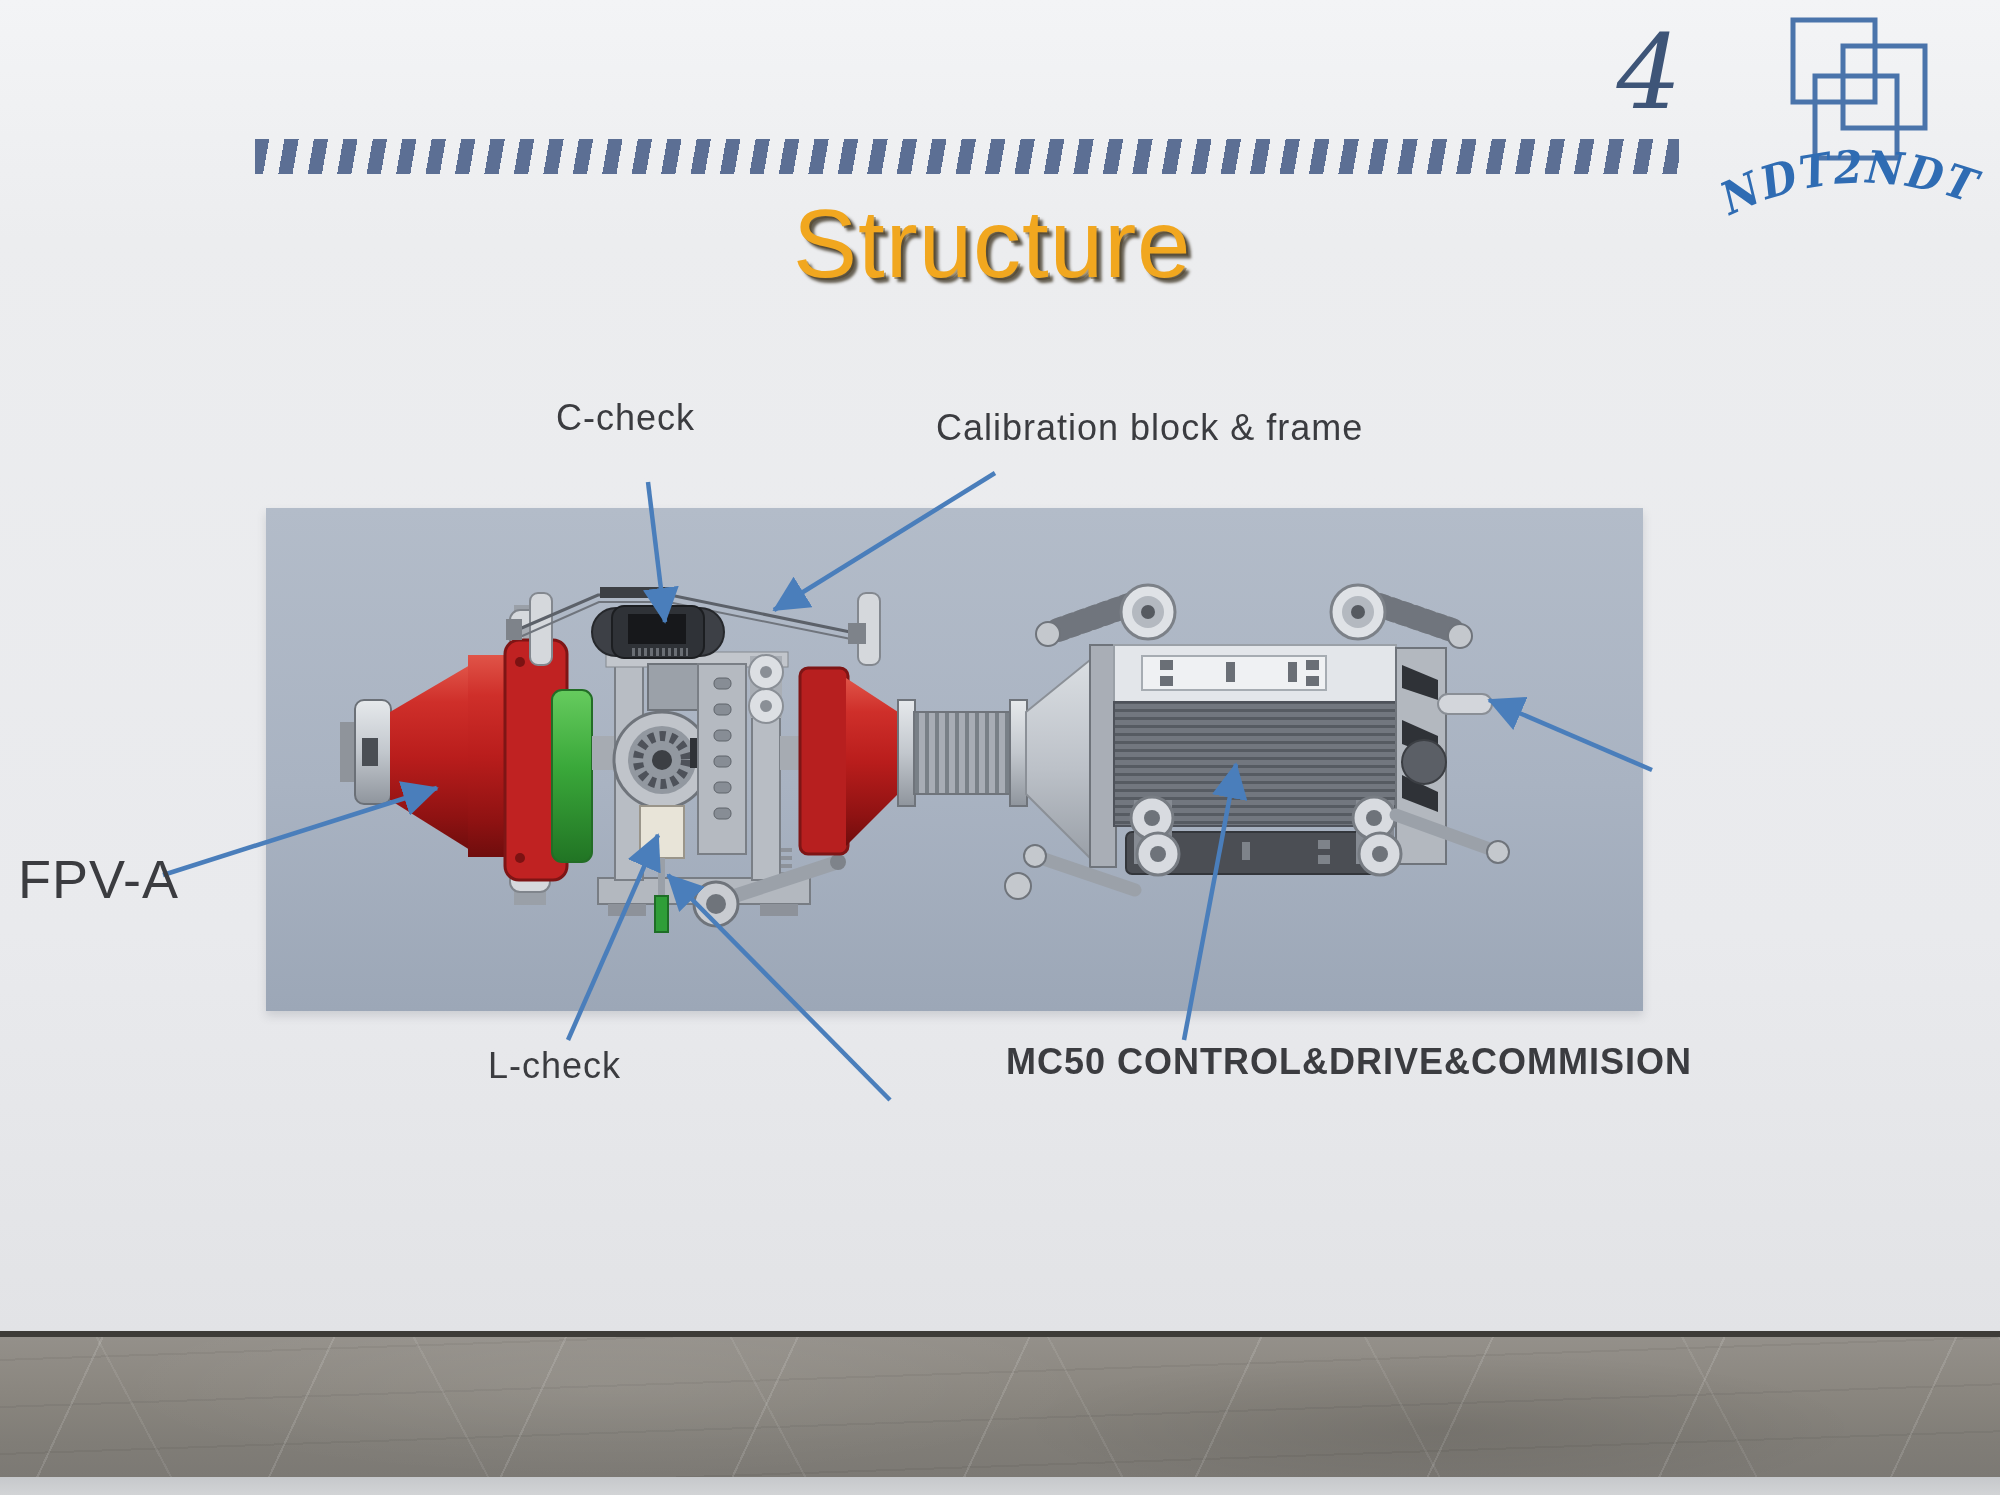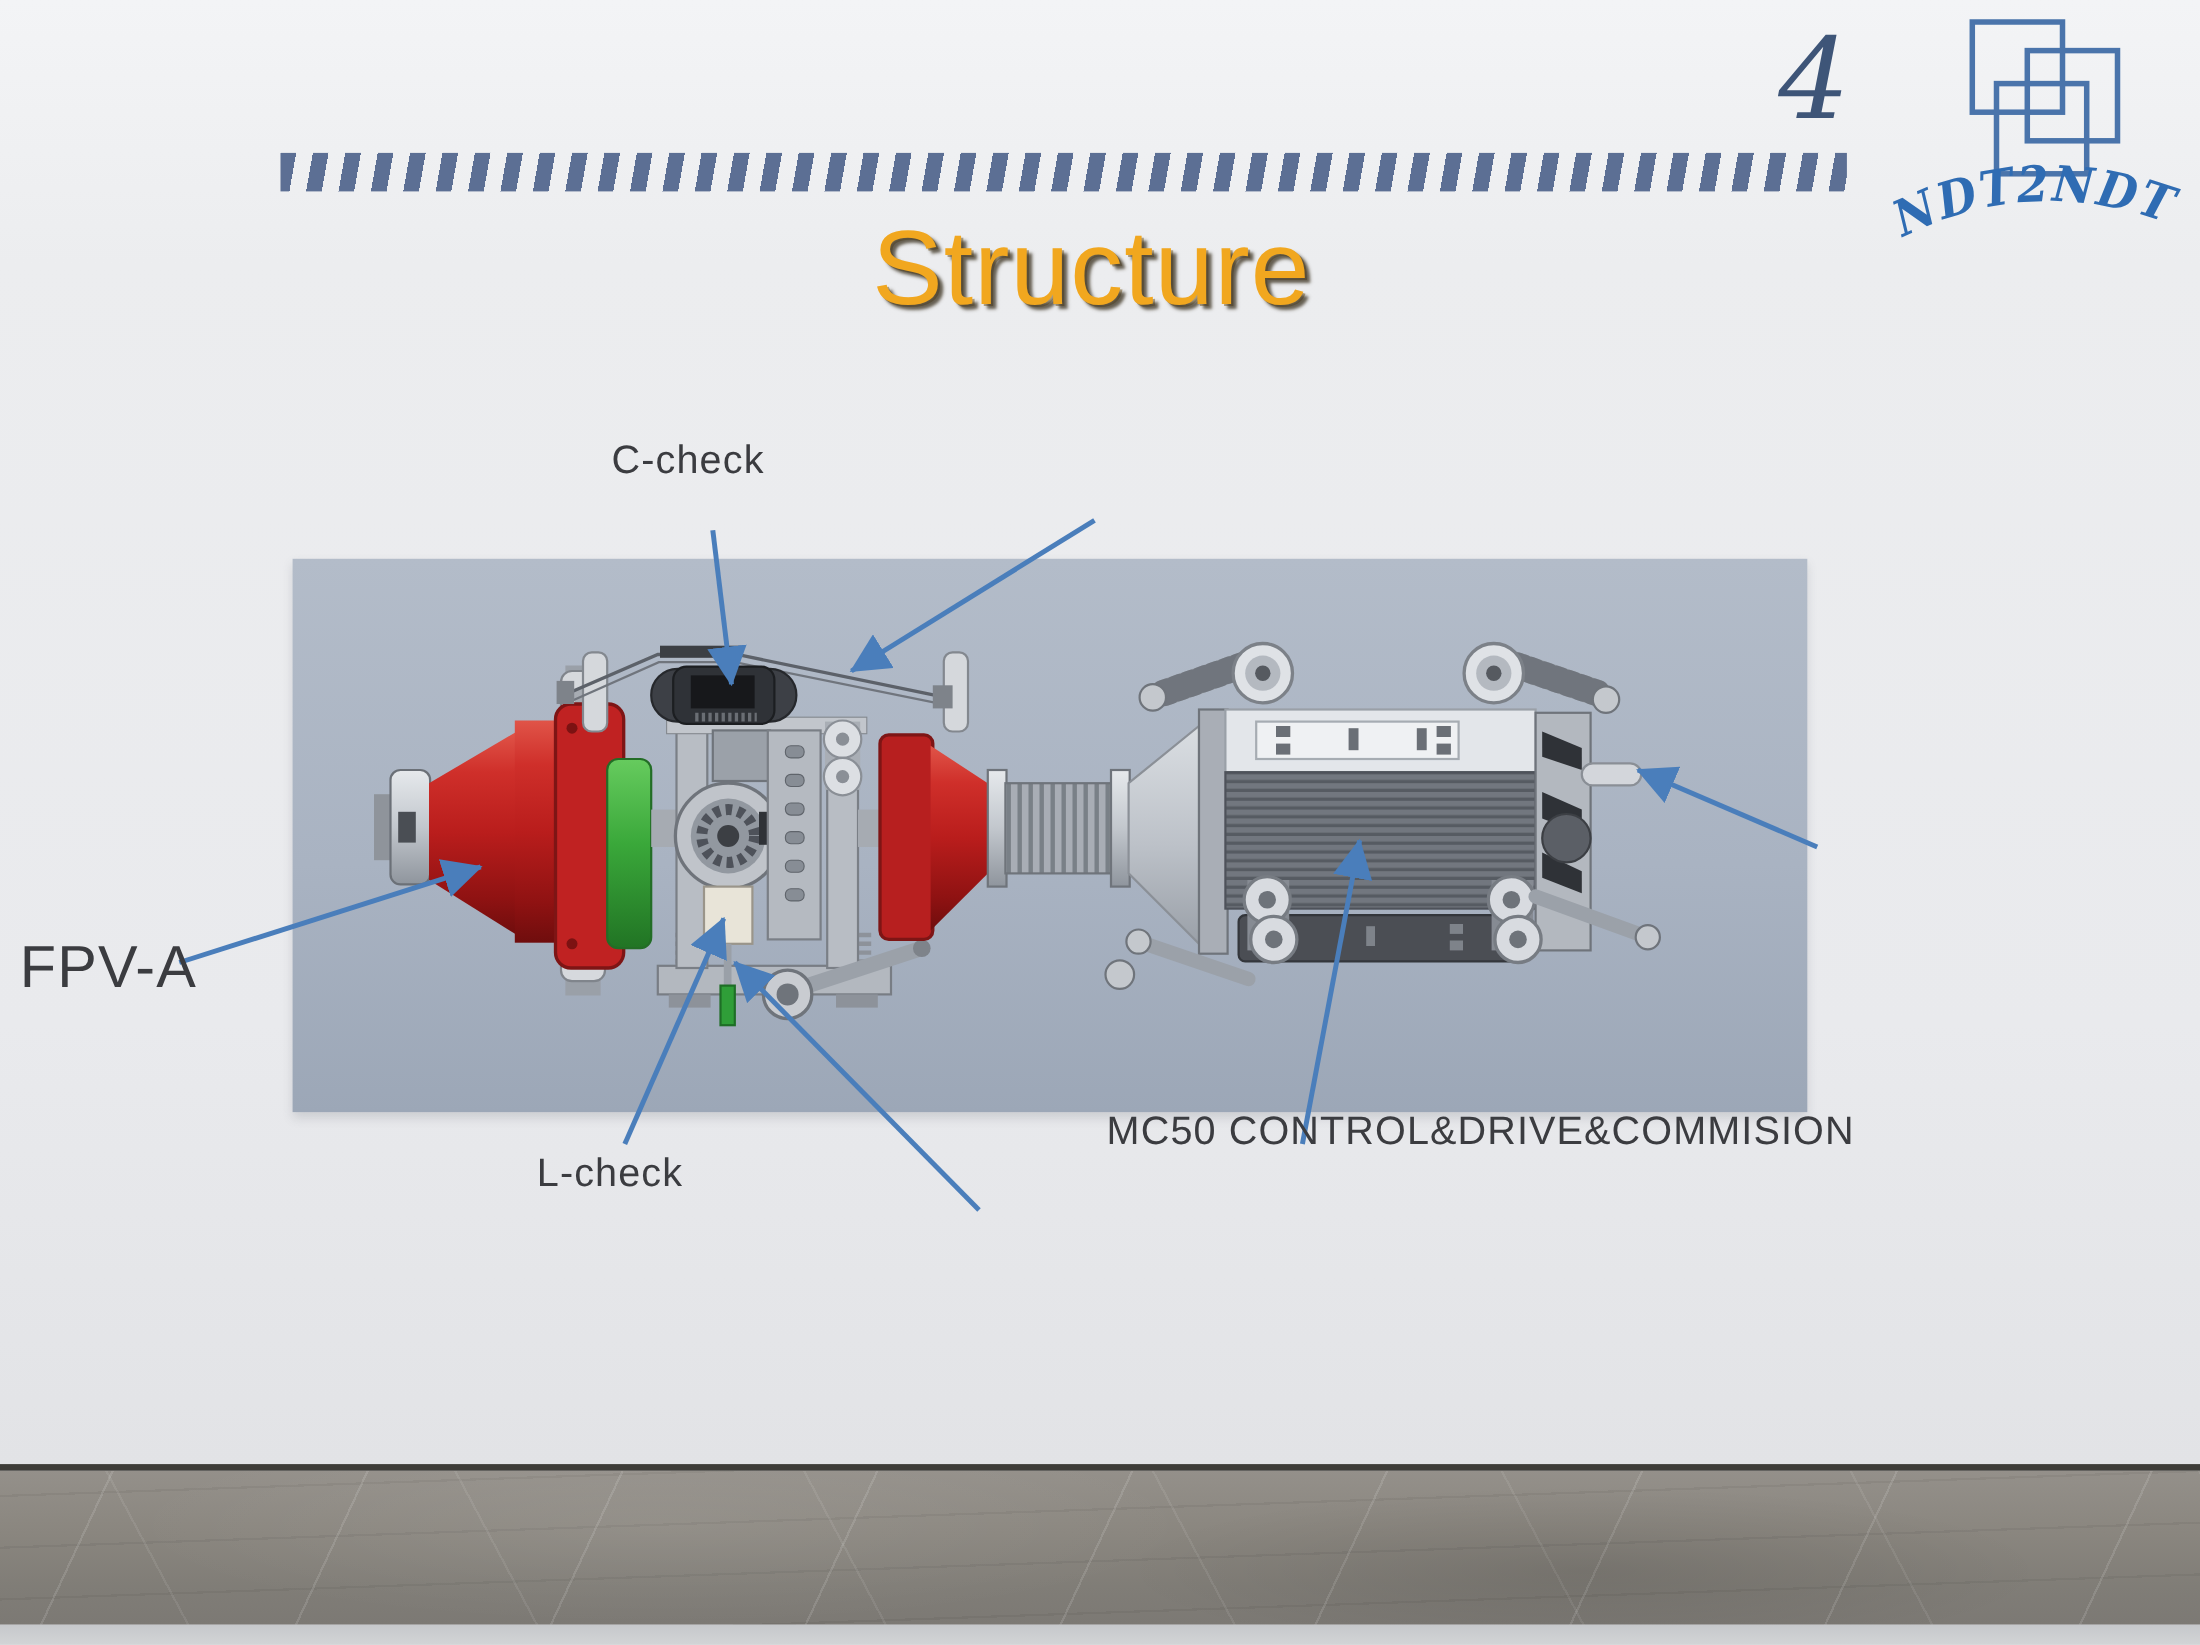--- a/index.html
+++ b/index.html
@@ -36,21 +36,21 @@
   .machine-svg{position:absolute;left:0;top:0;width:2000px;height:1331px;}
 
   
   .lbl{position:absolute;font-size:36px;line-height:1.1;color:#3b3c40;
        letter-spacing:1px;white-space:nowrap;}
   .lbl-c-check{left:556px;top:398px;}
   .lbl-calibration{left:936px;top:408px;}
   .lbl-fpv-a{left:18px;top:850px;font-size:54px;}
   .lbl-l-check{left:488px;top:1046px;}
   .lbl-angel{left:742px;top:1118px;}
-  .lbl-mc50{left:1006px;top:1008px;}
+  .lbl-mc50{left:1006px;top:1042px;font-weight:bold;}
   .lbl-p30{left:1538px;top:796px;}
 
   
   .floor{position:absolute;left:0;top:1331px;width:2000px;height:146px;
          border-top:6px solid #3e3c38;box-sizing:border-box;
          background:
            radial-gradient(ellipse 700px 130px at 30% 35%, rgba(255,255,255,0.07), transparent 70%),
            radial-gradient(ellipse 600px 110px at 72% 65%, rgba(0,0,0,0.10), transparent 70%),
            repeating-linear-gradient(115deg, transparent 0 92px, rgba(255,255,255,0.12) 92px 94px, transparent 94px 210px),
            repeating-linear-gradient(62deg, transparent 0 150px, rgba(255,255,255,0.08) 150px 152px, transparent 152px 280px),
@@ -266,20 +266,21 @@
         <line x1="995" y1="473" x2="774" y2="610" marker-end="url(#arrh)"></line>
         <line x1="163" y1="875" x2="437" y2="788" marker-end="url(#arrh)"></line>
         <line x1="568" y1="1040" x2="658" y2="835" marker-end="url(#arrh)"></line>
         <line x1="890" y1="1100" x2="668" y2="875" marker-end="url(#arrh)"></line>
         <line x1="1184" y1="1040" x2="1236" y2="764" marker-end="url(#arrh)"></line>
         <line x1="1652" y1="770" x2="1489" y2="700" marker-end="url(#arrh)"></line>
       </g>
     </svg>
 
     <div class="lbl lbl-c-check">C-check</div>
+    <div class="lbl lbl-calibration">Calibration block &amp; frame</div>
     <div class="lbl lbl-fpv-a">FPV-A</div>
     <div class="lbl lbl-l-check">L-check</div>
     <div class="lbl lbl-mc50">MC50 CONTROL&amp;DRIVE&amp;COMMISION</div>
 
   </div>
 
   <div class="floor"></div>
   <div class="floor-strip"></div>
 
 </div>

